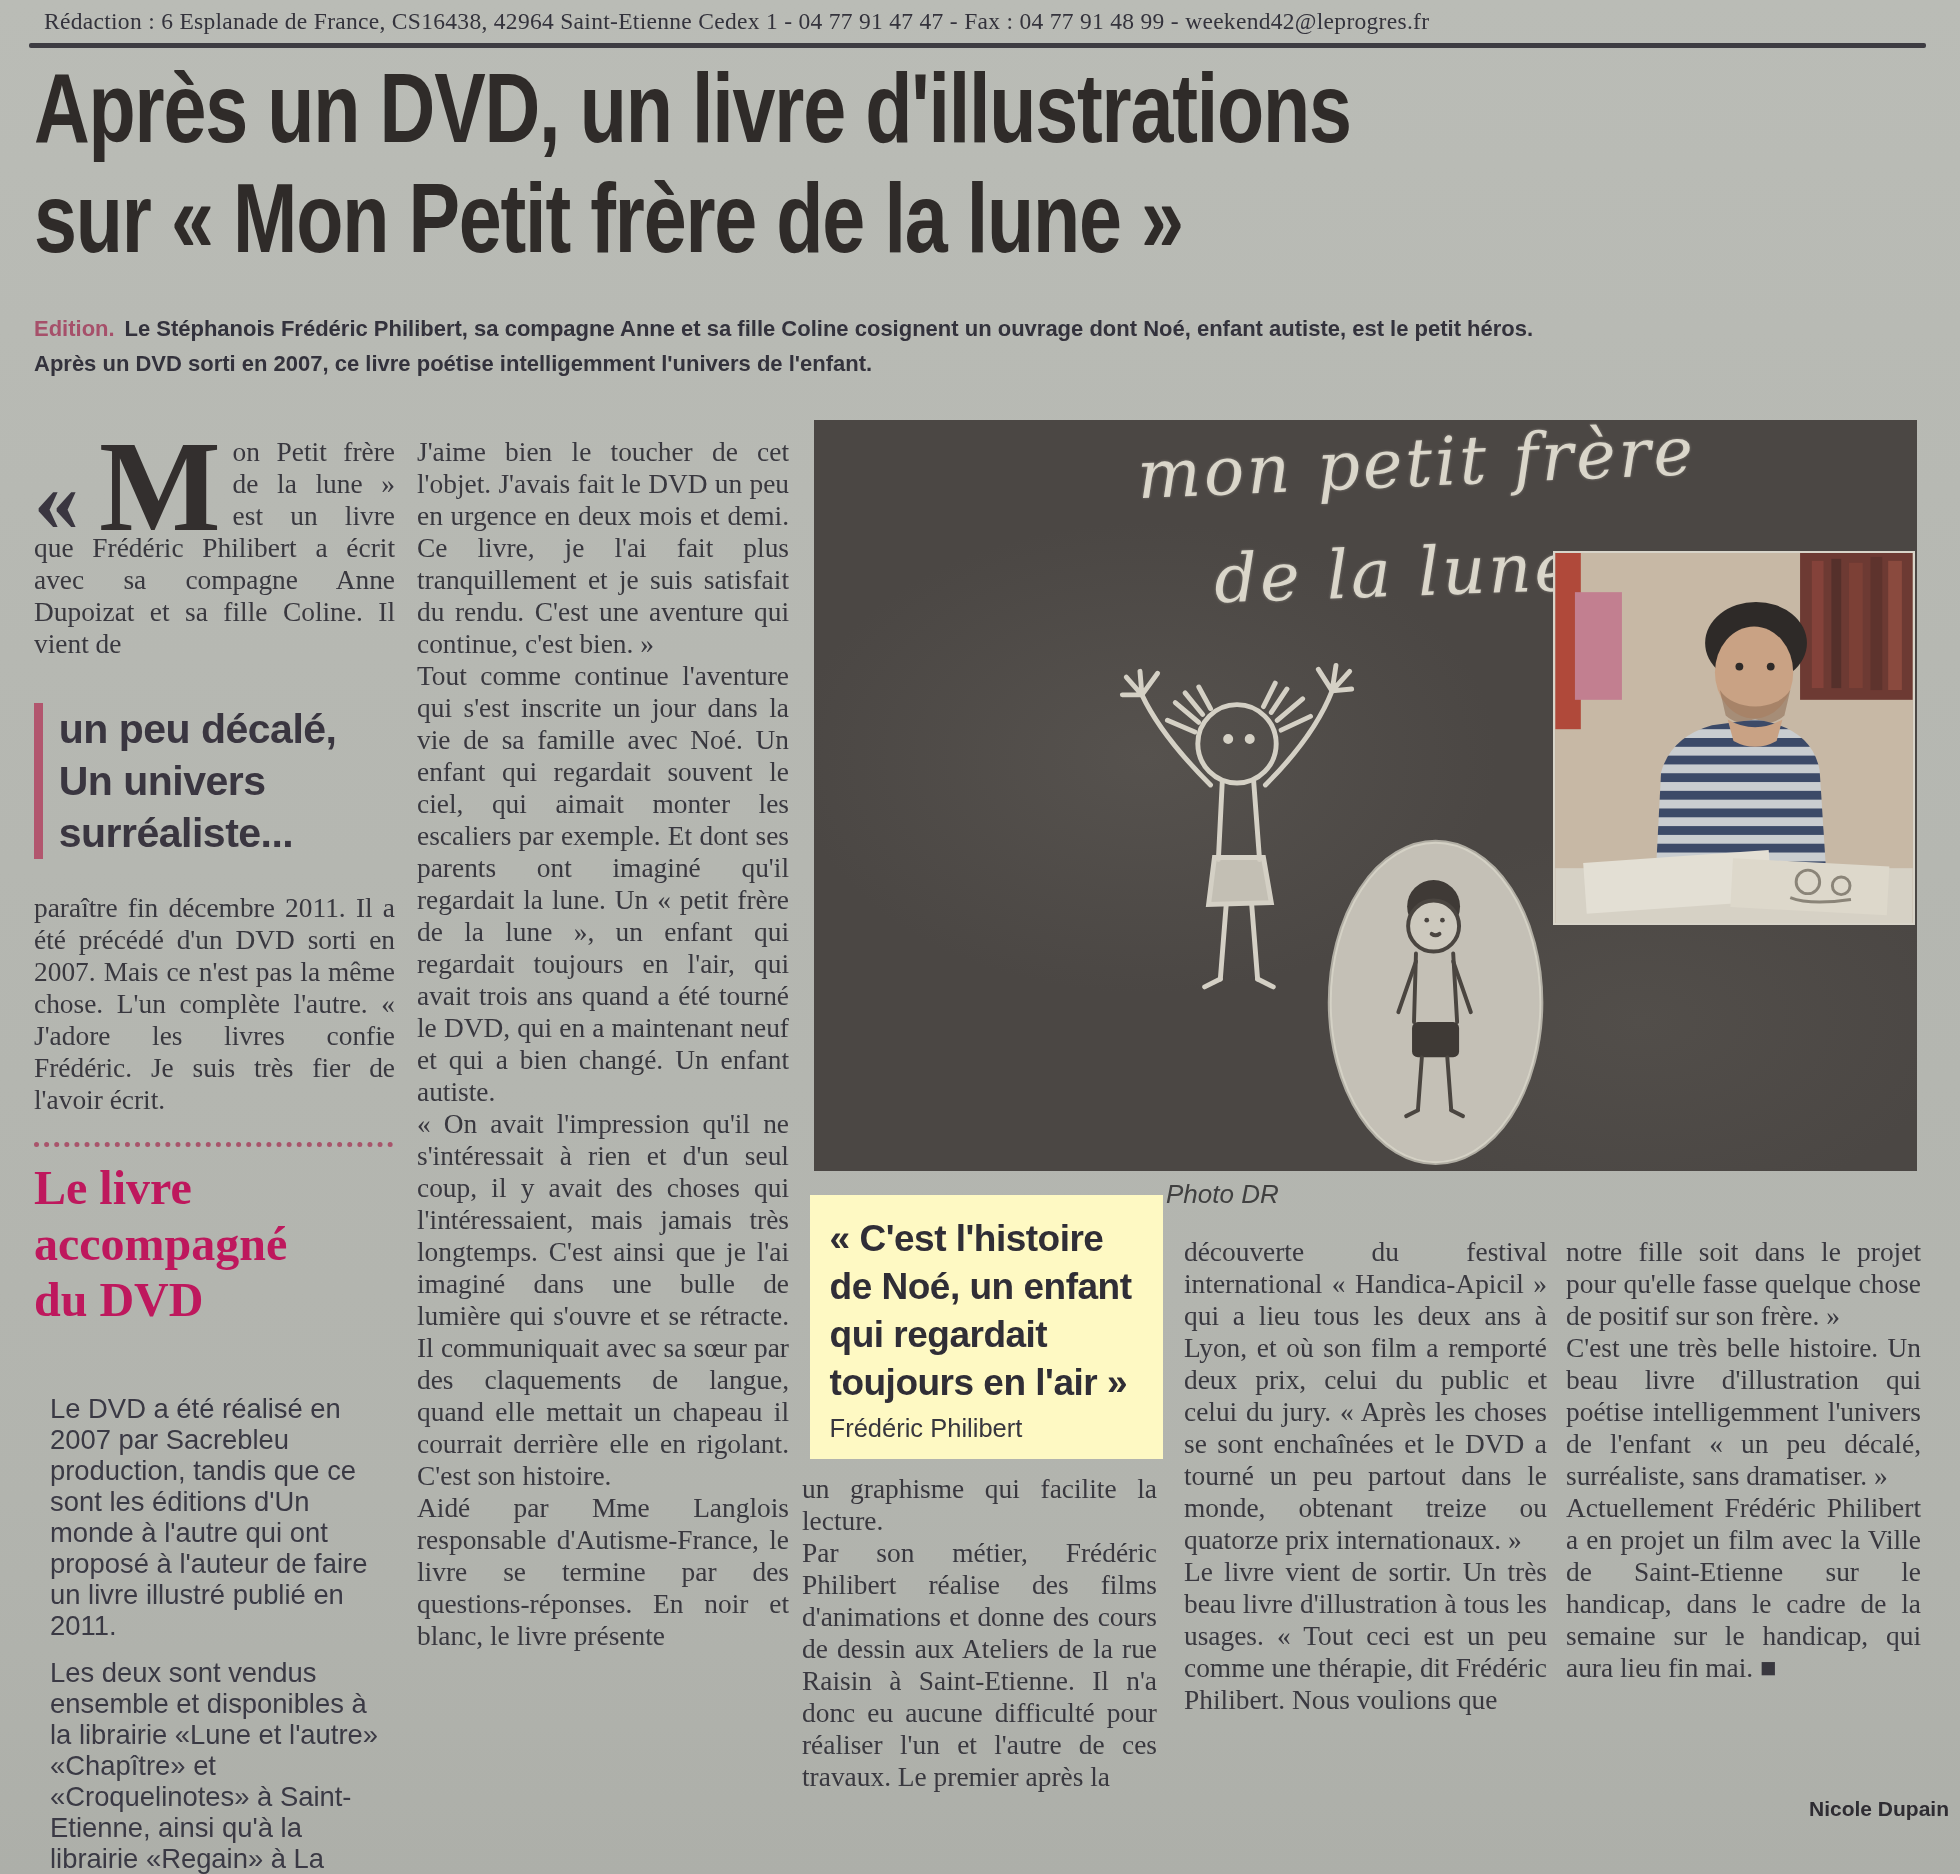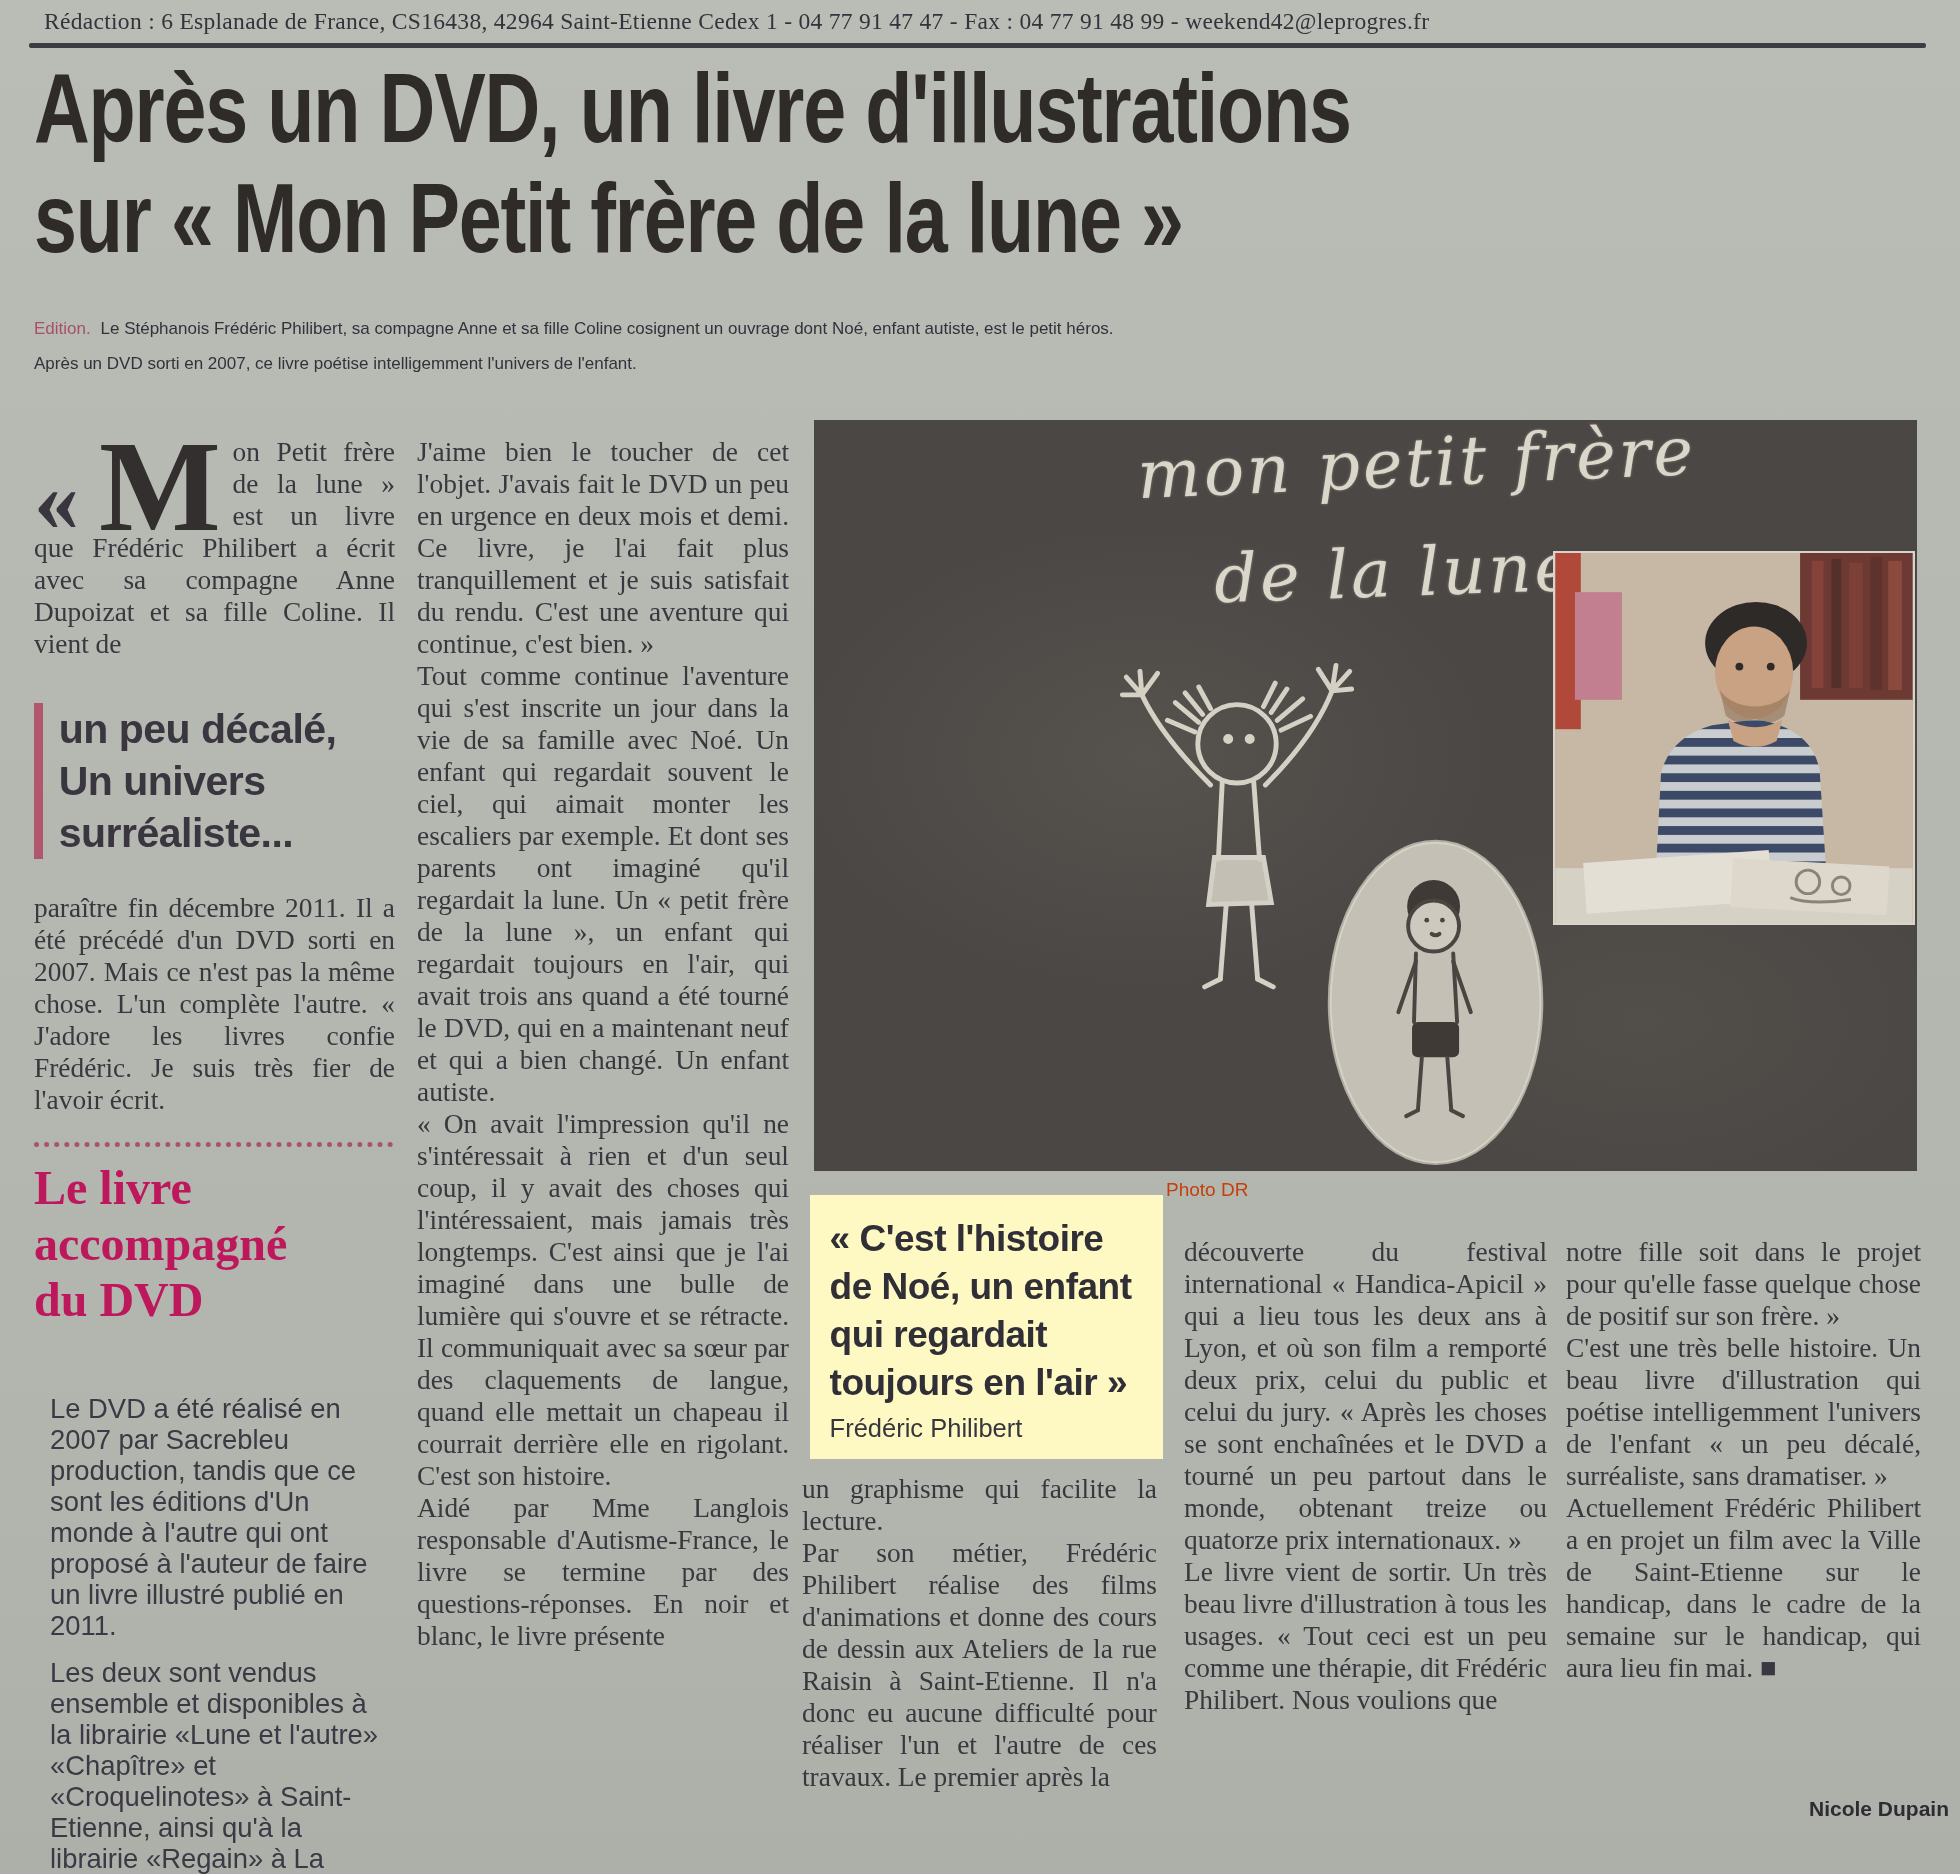--- a/index.html
+++ b/index.html
@@ -11,21 +11,21 @@
   }
   .abs{position:absolute;}
   
   .masthead{left:44px;top:7.8px;font-family:"Liberation Serif","DejaVu Serif",serif;
     font-size:23.5px;color:#34333c;letter-spacing:0.3px;white-space:nowrap;}
   .masthead-rule{left:29px;top:43px;width:1897px;height:4.9px;background:#3d3c42;border-radius:2px;}
   
   .headline{left:34px;top:53px;color:#2f2b29;font-weight:700;font-size:99px;line-height:110px;
     letter-spacing:-1.5px;transform:scaleX(.78);transform-origin:left top;white-space:nowrap;}
   
-  .standfirst{left:34px;top:311px;width:1872px;color:#33323c;font-weight:400;font-size:17px;line-height:35px;}
+  .standfirst{left:34px;top:311px;width:1872px;color:#33323c;font-weight:700;font-size:22px;line-height:35px;}
   .standfirst p{margin:0;}
   .kicker{color:#a6506a;margin-right:9.8px;}
   
   .col{top:436px;}
   .serif p{font-family:"Liberation Serif","DejaVu Serif",serif;font-size:27.4px;line-height:32px;
     color:#39383f;text-align:justify;margin:0;}
   .col1{left:34px;width:361px;}
   .col2{left:417px;width:372px;}
   .col3{left:802px;width:355px;top:1473px;}
   .col4{left:1184px;width:363px;top:1236px;}
@@ -49,21 +49,21 @@
     radial-gradient(ellipse 490px 294px at 75% 80%,#524e4a 0%,rgba(82,78,74,0) 65%),
     #4b4744;}
   .chalk{position:absolute;font-family:"DejaVu Serif","Liberation Serif",serif;font-style:italic;
     color:#dad6ca;text-shadow:0 0 2.9px rgba(245,242,230,.35);letter-spacing:2.9px;}
   .chalk1{left:323px;top:3.9px;font-size:67px;transform:rotate(-2.5deg);}
   .chalk2{left:400px;top:114px;font-size:67px;transform:rotate(-2deg);}
   .girl-svg{position:absolute;left:271px;top:218px;}
   .boy-svg{position:absolute;left:502px;top:410px;}
   .inset{position:absolute;left:741px;top:133px;width:358px;height:370px;background:#c3b4a2;
     outline:2px solid #d8d4c9;}
-  .photo-credit{left:1166px;top:1179px;font-size:19px;color:#c2410c;}
+  .photo-credit{left:1166px;top:1179px;font-size:26px;color:#404040;font-style:italic;}
   
   .pullquote{left:810px;top:1195px;width:318px;background:#fef9c3;padding:19.6px 15.7px 15.7px 19.6px;}
   .pullquote-text{font-weight:700;font-size:37px;line-height:48px;color:#302e36;letter-spacing:-0.5px;margin:0;}
   .pullquote-attr{font-size:25.5px;color:#37363e;margin-top:7.8px;}
   .byline{left:1594px;top:1797px;width:355px;text-align:right;font-weight:700;font-size:21px;color:#2e2c32;}
 </style>
 </head>
 <body>
 
 <div class="abs masthead">Rédaction : 6 Esplanade de France, CS16438, 42964 Saint-Etienne Cedex 1 - 04 77 91 47 47 - Fax : 04 77 91 48 99 - weekend42@leprogres.fr</div>

